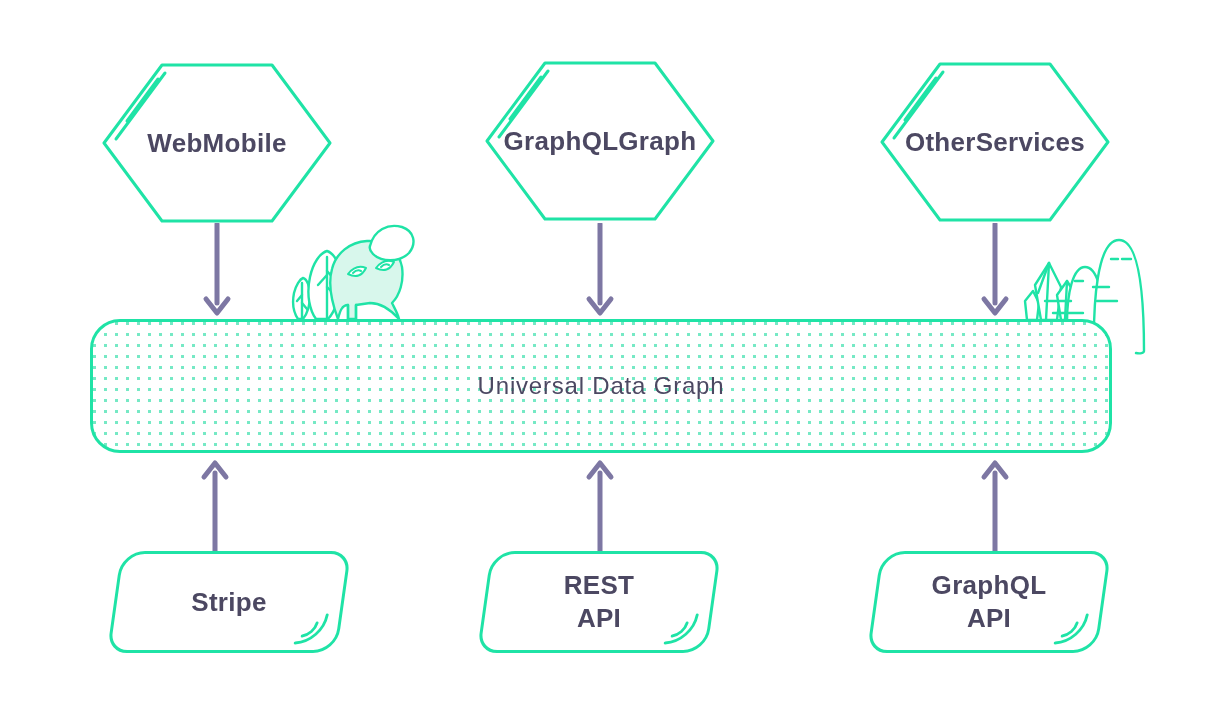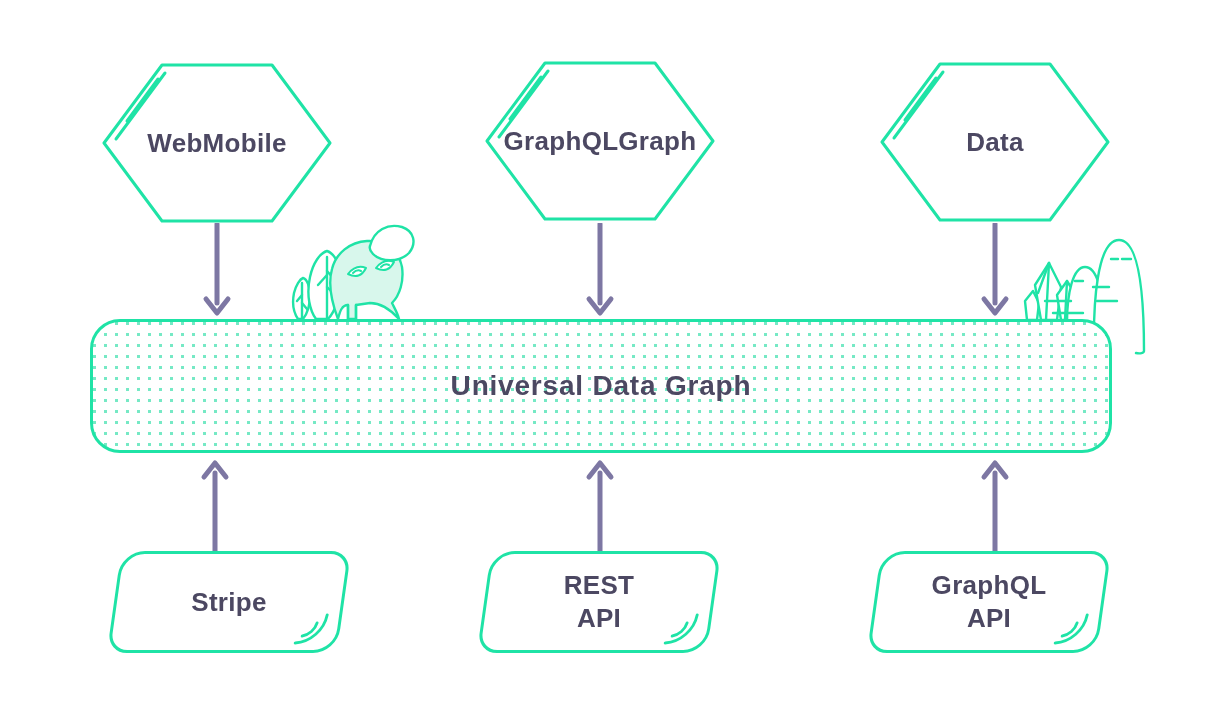--- a/index.html
+++ b/index.html
@@ -22,21 +22,21 @@
   
   .bar{
     left:90px;top:319px;width:1022px;height:134px;z-index:2;
     box-sizing:border-box;border:3px solid #1fe3a6;border-radius:30px;
     background-color:#ffffff;
     background-image:radial-gradient(circle,#76e9c5 1.6px, rgba(255,255,255,0) 1.8px);
     background-size:11px 11px;background-position:7px 7px;
     display:flex;align-items:center;justify-content:center;
   }
   .bar-title{
-    font-size:28px;font-weight:700;color:#4c4862;letter-spacing:0.8px;
+    font-size:24px;font-weight:400;color:#4c4862;letter-spacing:0.8px;
   }
   
   .bbox{
     width:230px;height:102px;z-index:3;box-sizing:border-box;
     border:3px solid #1fe3a6;border-radius:24px 20px 24px 20px;
     background:#ffffff;transform:skewX(-8deg);
   }
   .bbox-label{
     position:absolute;inset:0;display:flex;flex-direction:column;
     justify-content:center;align-items:center;transform:skewX(8deg);
@@ -142,21 +142,22 @@
   </div>
 </div>
 
 <div class="abs hexagon" style="left:879px;top:61px">
   <svg width="232" height="162" viewBox="0 0 232 162">
     <polygon points="3,81 61,3 171,3 229,81 171,159 61,159" fill="#ffffff" stroke="#1fe3a6" stroke-width="3" stroke-linejoin="round"></polygon>
     <line x1="64" y1="11" x2="15" y2="77" stroke="#1fe3a6" stroke-width="3" stroke-linecap="round"></line>
     <line x1="57" y1="17" x2="26" y2="59" stroke="#1fe3a6" stroke-width="3" stroke-linecap="round"></line>
   </svg>
   <div class="hex-label node-label">
-    <span>Data</span>
+    <span>Other</span>
+    <span>Services</span>
   </div>
 </div>
 
 <svg class="abs arrow" style="left:202px;top:223px" viewBox="0 0 30 96">
   <g stroke="#7d77a3" stroke-width="5" fill="none" stroke-linecap="round" stroke-linejoin="round">
     <line x1="15" y1="1" x2="15" y2="80"></line>
       <polyline points="4,76 15,90 26,76"></polyline>
   </g>
 </svg>
 <svg class="abs arrow" style="left:585px;top:223px" viewBox="0 0 30 96">

